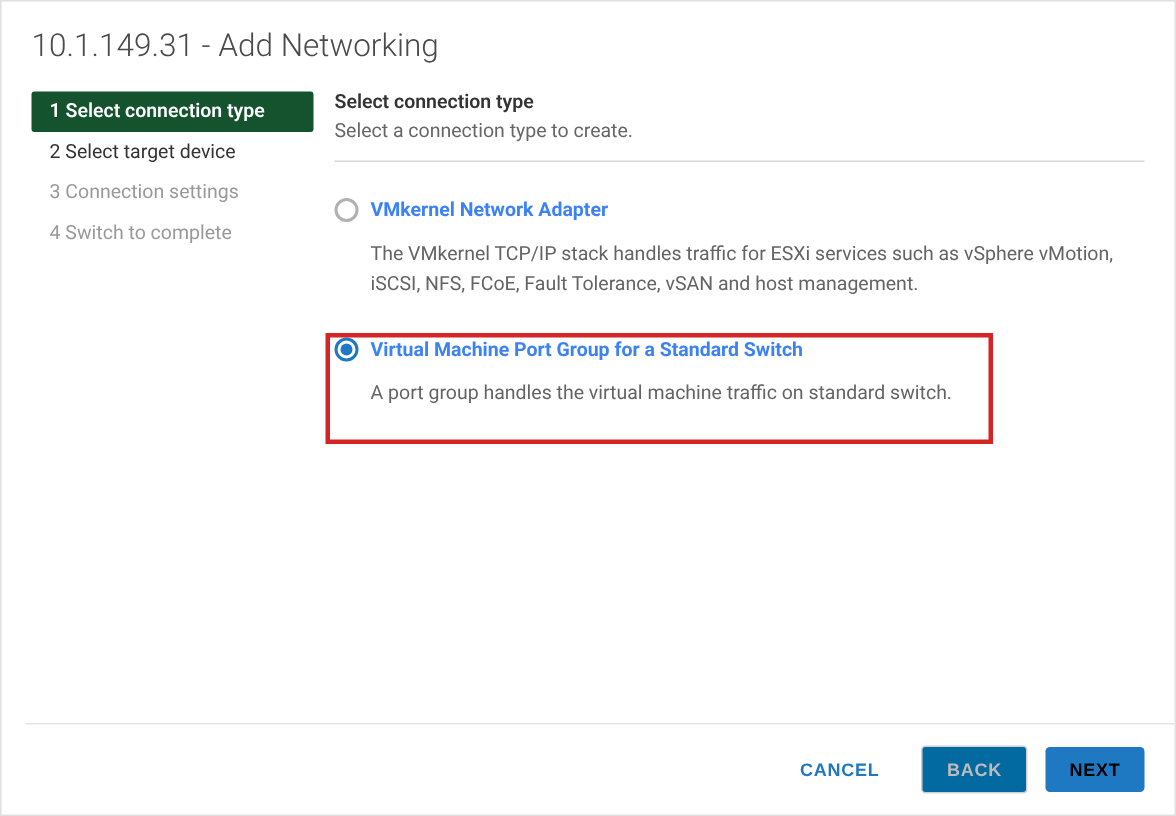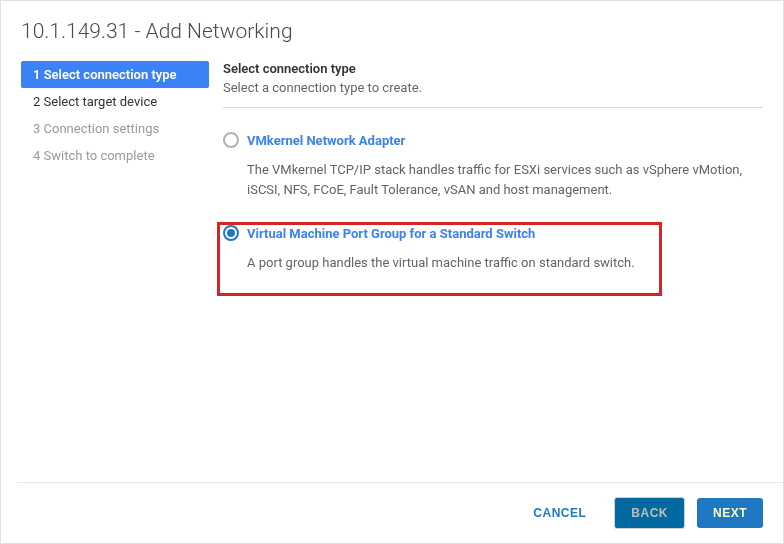--- a/index.html
+++ b/index.html
@@ -28,21 +28,21 @@
     padding-top: 4px;
   }
   .step {
     font-size: 13px;
     padding: 6px 10px 6px 12px;
     color: #999;
     white-space: nowrap;
   }
   .step.done { color: #333; cursor: pointer; }
   .step.active {
-    background: #3b82f6;
+    background: #14532d;
     color: #fff;
     font-weight: 600;
     border-radius: 2px;
   }
   .main {
     flex: 1;
     padding: 4px 0 0 14px;
     font-size: 13px;
     color: #4a4a4a;
   }
@@ -94,21 +94,21 @@
     border: none;
     background: transparent;
   }
   .btn-cancel { color: #1e79c2; }
   .btn-back {
     color: #bcbcbc;
     border: 1px solid #d0d0d0;
     background: #0369a1;
     cursor: default;
   }
-  .btn-next { background: #1e79c2; color: #fef9c3; }
+  .btn-next { background: #1e79c2; color: #000000; }
 </style>
 </head>
 <body>
 
 <div class="header">10.1.149.31 - Add Networking</div>
 
 <div class="body">
   <div class="sidebar">
     <div class="step active">
       <span>1</span> <span>Select connection type</span>

